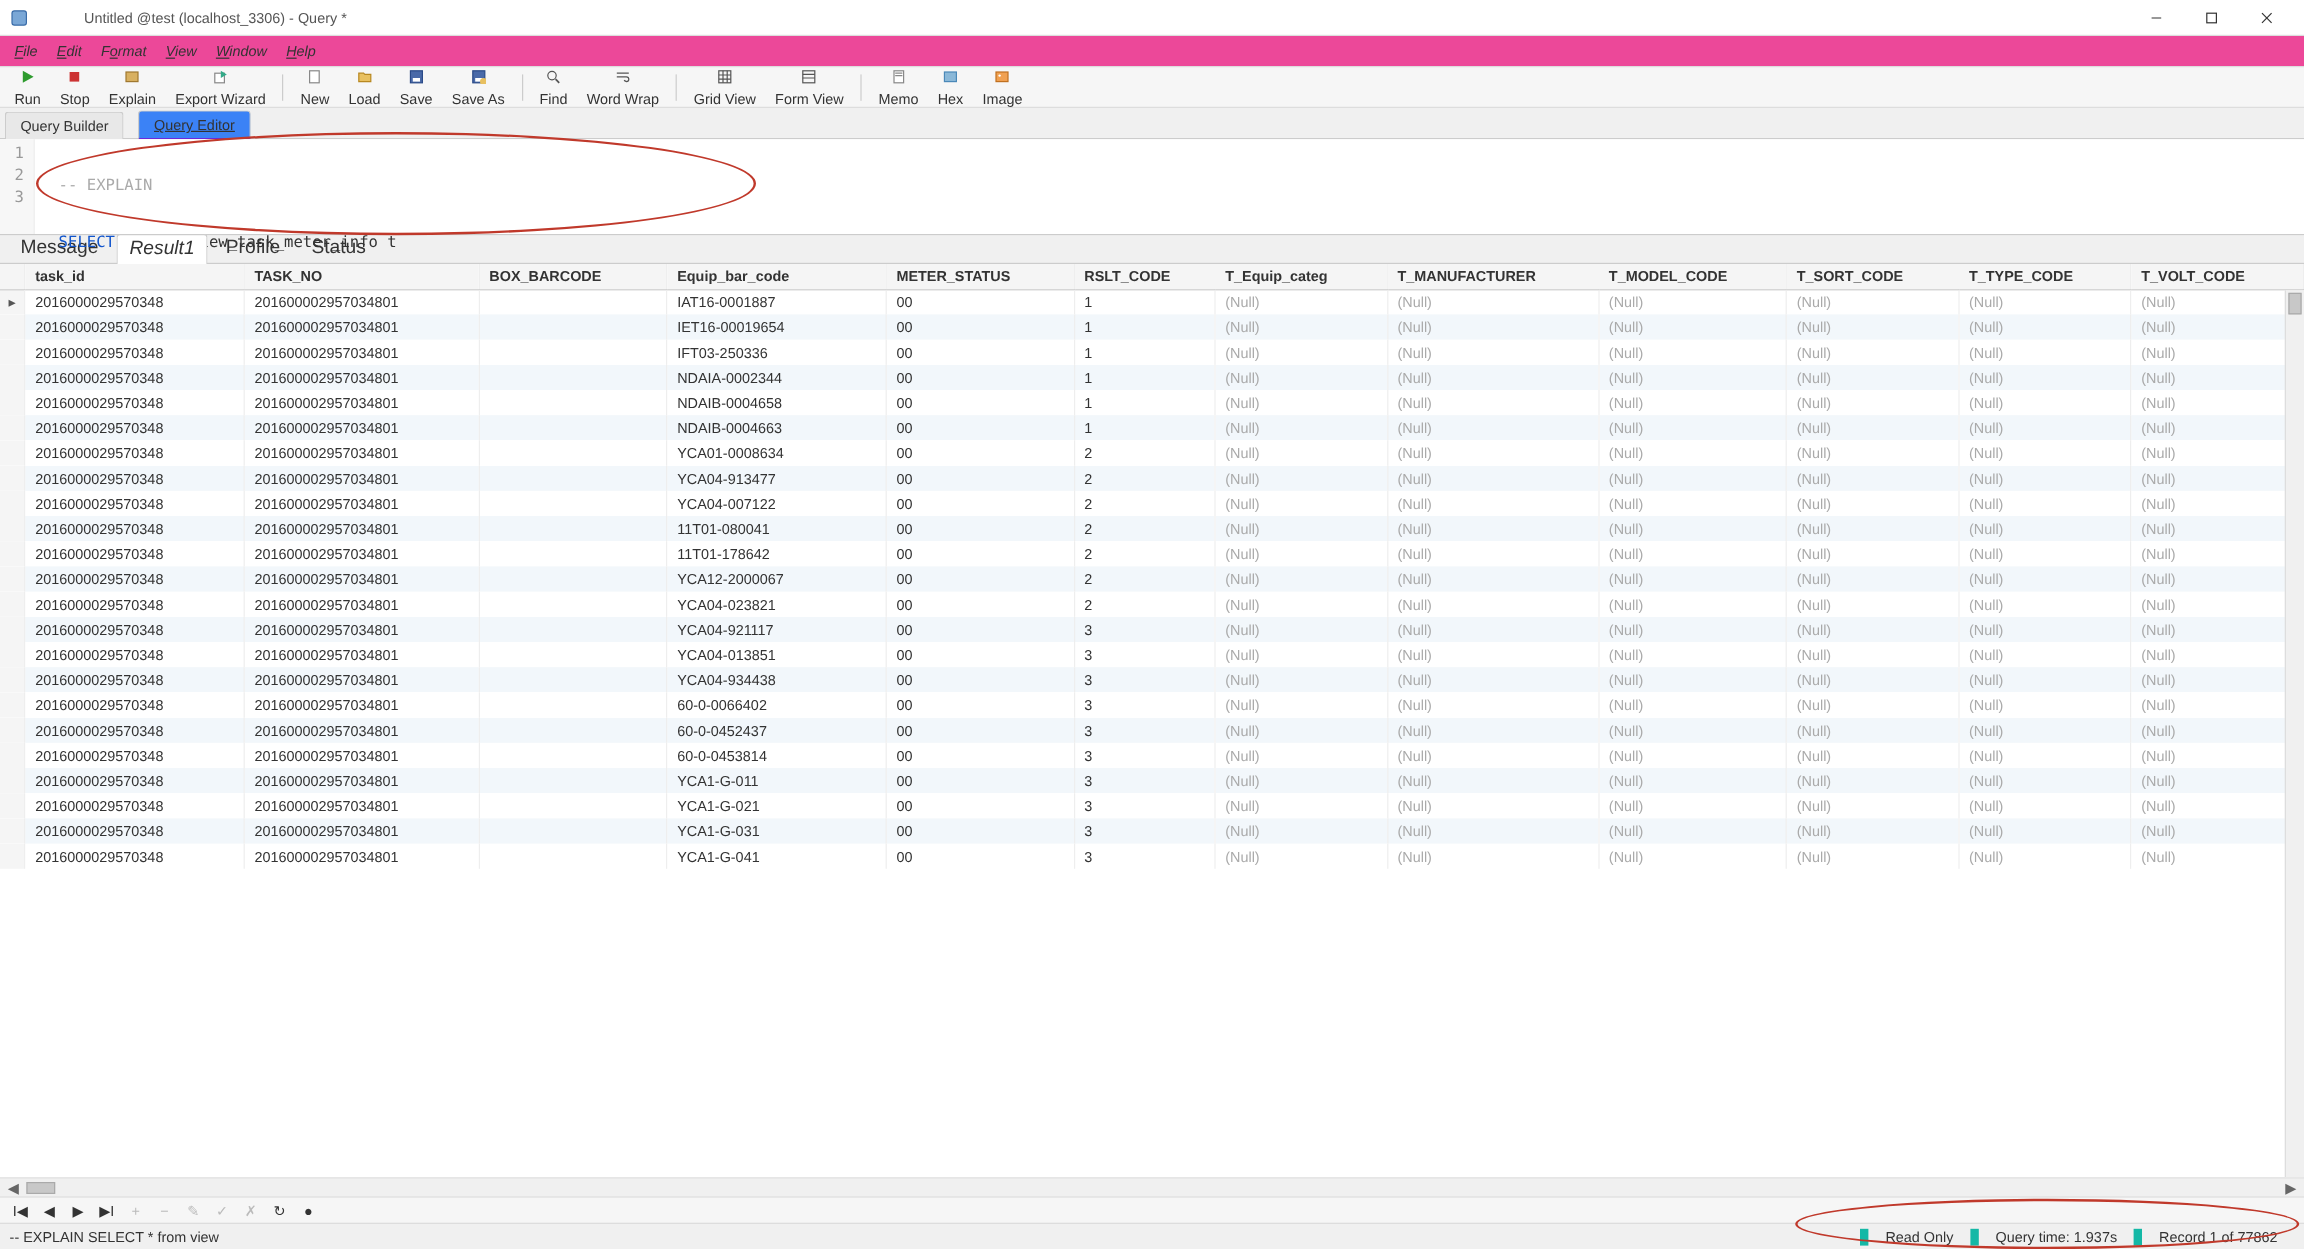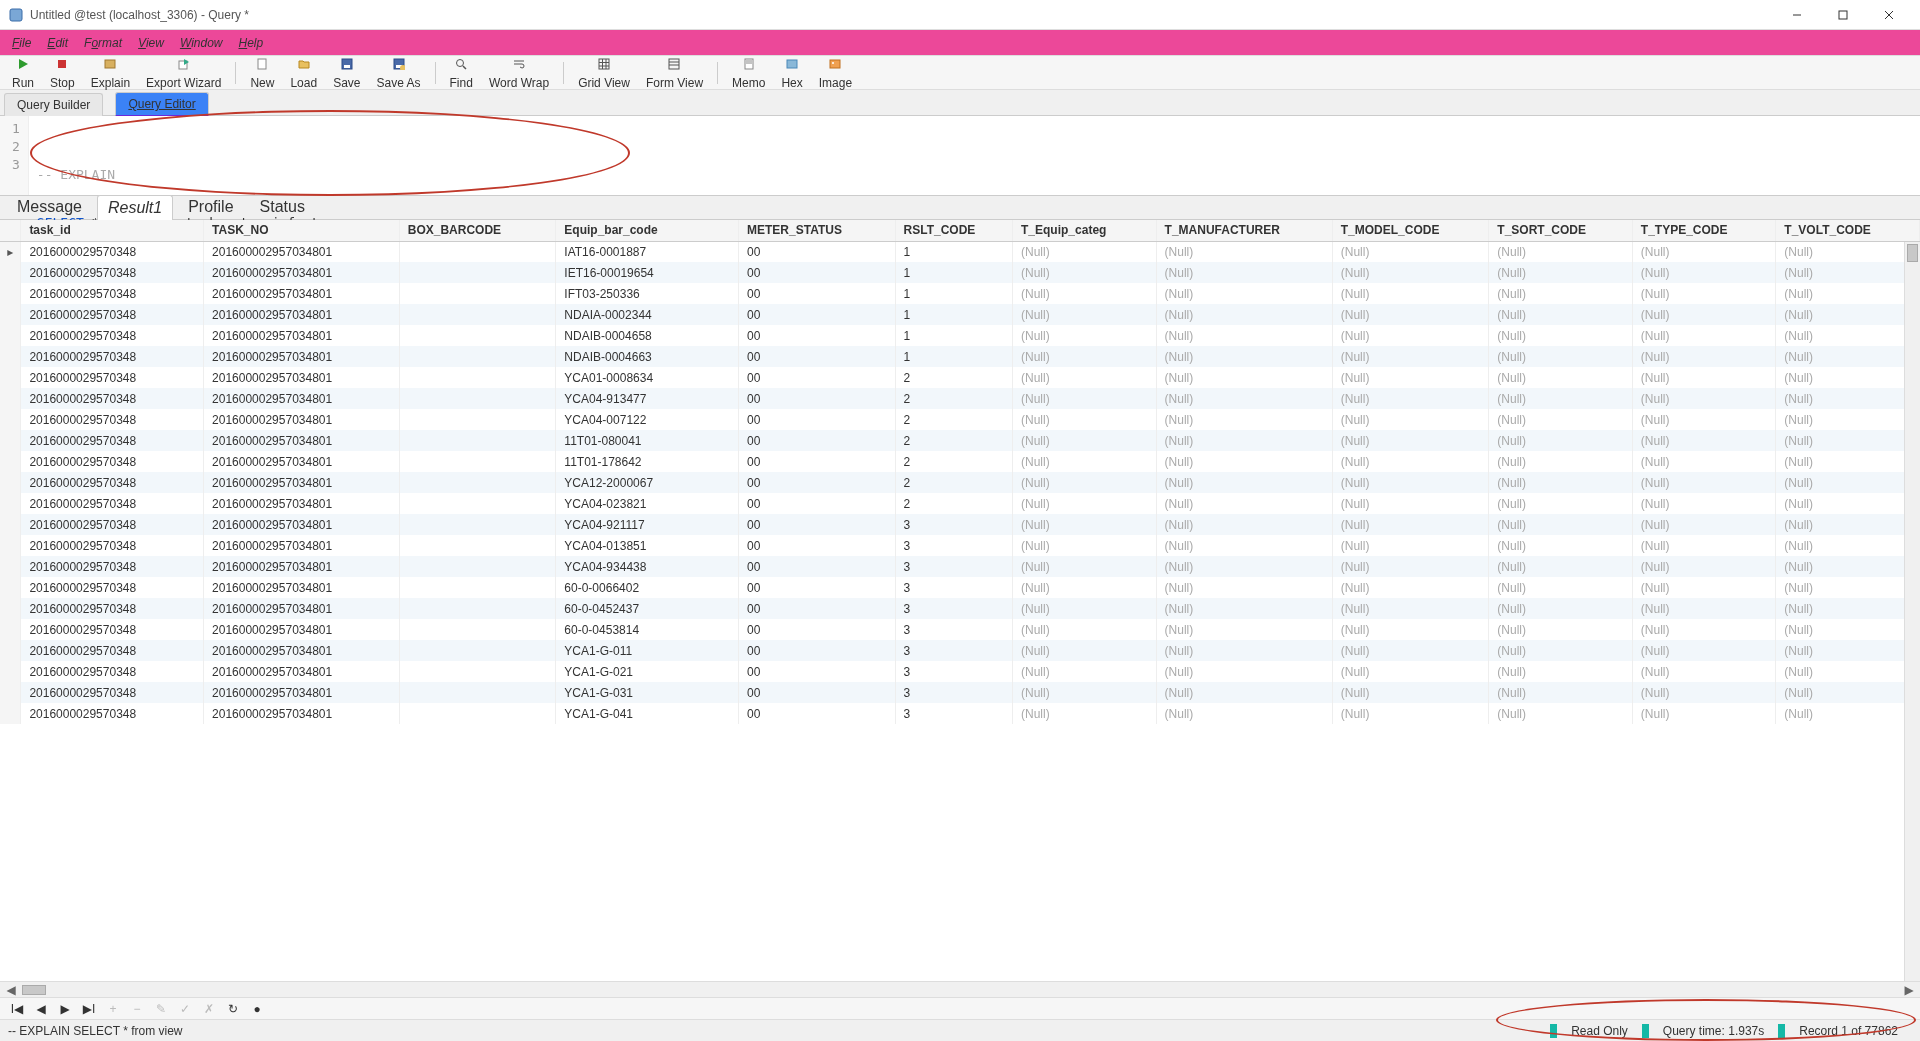--- a/index.html
+++ b/index.html
@@ -13,21 +13,21 @@
   }
   .titlebar {
     height: 30px;
     background: #fff;
     display: flex;
     align-items: center;
     padding: 0 8px;
     border-bottom: 1px solid #ddd;
   }
   .titlebar .icon { width:16px; height:16px; margin-right:6px; display:inline-flex; align-items:center; justify-content:center; }
-  .titlebar .title { color:#555; flex:1; }
+  .titlebar .title { color:#555; flex:1;margin-left:40px; }
   .winbtns { display:flex; gap:0; }
   .winbtn { width:46px; height:30px; display:flex; align-items:center; justify-content:center; color:#555; }
   .menubar {
     height:26px; background:#ec4899; display:flex; align-items:center; padding:0 4px;
     border-bottom:1px solid #ddd;
     font-style:italic;
   }
   .menubar .mitem { padding:3px 8px; cursor:default; }
   .menubar .mitem u { text-decoration:underline; }
   .toolbar {
@@ -45,21 +45,21 @@
     padding:4px 12px; background:#e8e8e8; border:1px solid #ccc; border-bottom:none;
     border-radius:3px 3px 0 0; cursor:default; position:relative; top:1px;
   }
   .tab.active { background:#3b82f6; border-bottom:1px solid #6d28d9;text-decoration:underline; }
   .editor {
     background:#fff; height:80px; display:flex; font-family:Consolas, monospace; font-size:13px;
     border-bottom:1px solid #ccc; position:relative;
   }
   .gutter { background:#f7f7f7; color:#999; padding:4px 8px 4px 12px; text-align:right; border-right:1px solid #eee; }
   .gutter div,.code div { height:18px; line-height:18px; }
-  .code { padding:20px 8px; white-space:pre; }
+  .code { padding:0 8px; white-space:pre;margin-left:12px; }
   .kw { color:#1155cc; }
   .num { color:#1a8f1a; }
   .str { color:#c05050; }
   .cmt { color:#aaa; }
   .ellipse1 {
     position:absolute; left:30px; top:-6px; width:600px; height:86px;
     border:2px solid #c0392b; border-radius:50%; pointer-events:none;
   }
   .subtabs {
     height:24px; display:flex; align-items:flex-end; padding:0 6px; gap:4px;

